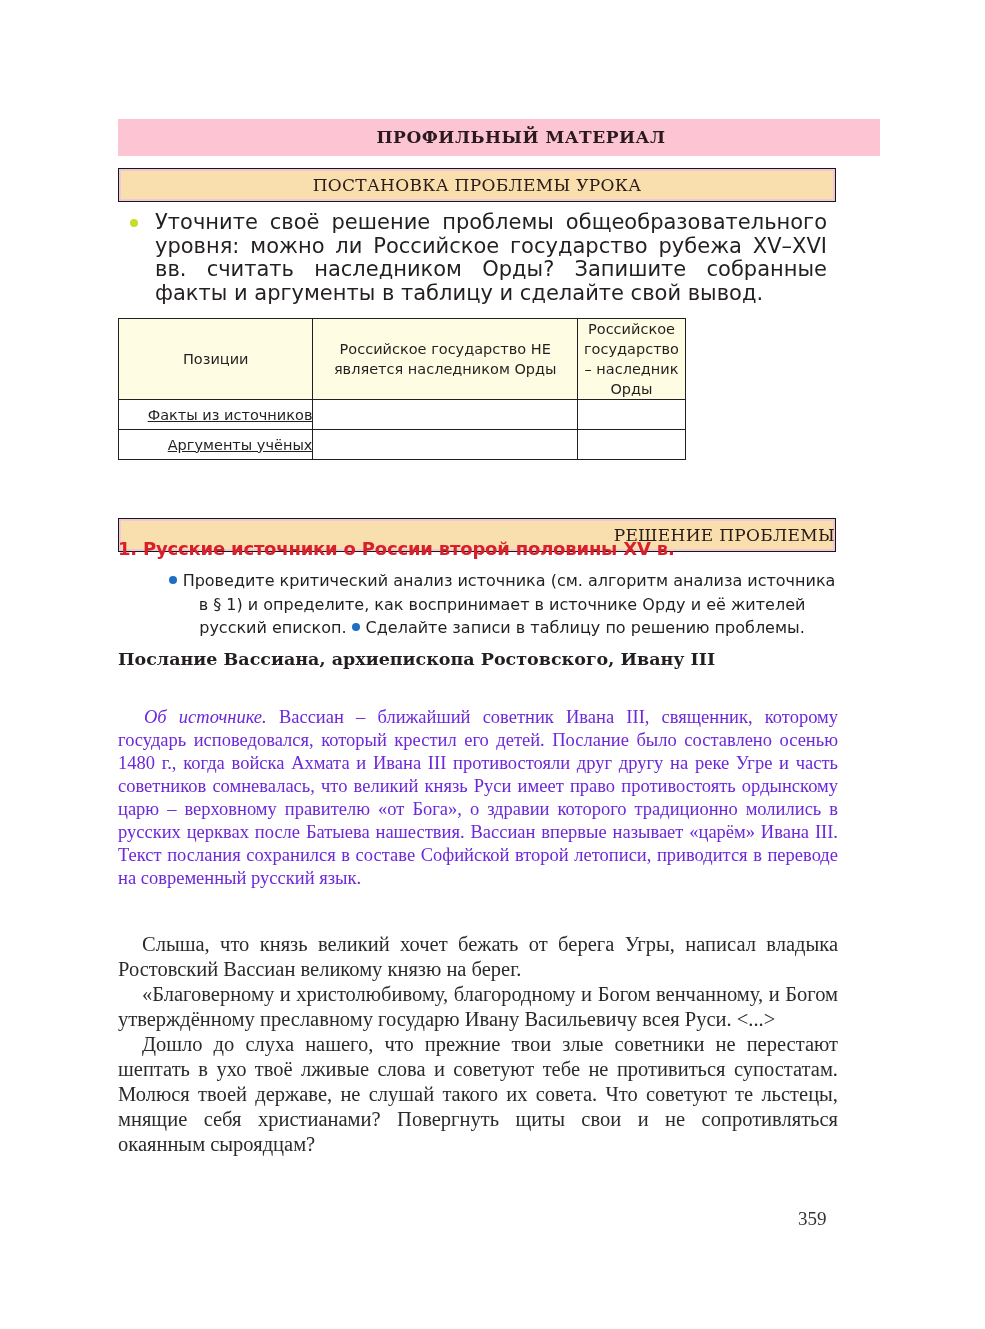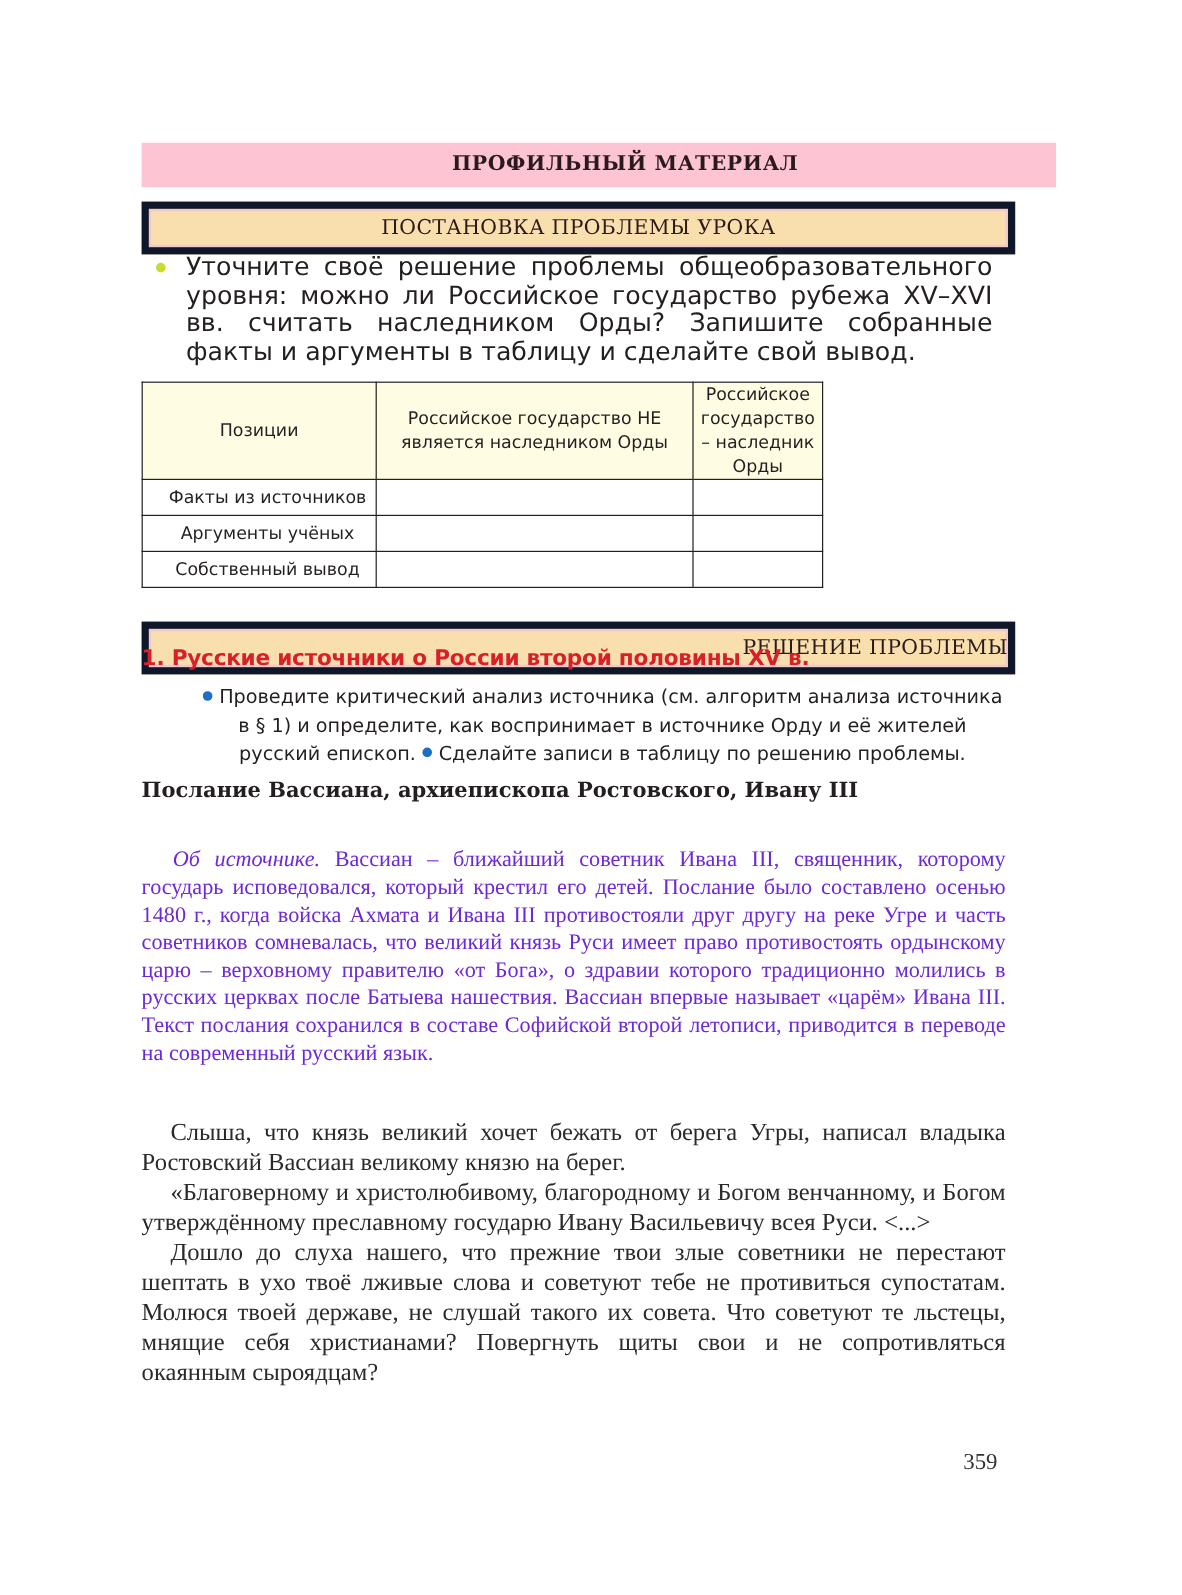--- a/index.html
+++ b/index.html
@@ -10,21 +10,21 @@
       position: absolute; left: 0; top: 119px; width: 718px; height: 37px;
       background: #fdc4d3;
       font-family: "DejaVu Serif", serif; font-weight: bold;
       font-size: 17px; letter-spacing: 0.5px; text-align: center; line-height: 37px;
       color: #2a1a20;
       padding-left: 44px;
     }
     .banner-beige {
       position: absolute; left: 0; width: 716px; height: 32px;
       background: #f9dfae;
-      border: 6px solid #0f172a;
+      border: 1px solid #0f172a;
       box-shadow: inset 0 0 0 2px #f3c7cf;
       font-family: "DejaVu Serif", serif;
       font-size: 17px; letter-spacing: 0.3px; text-align: center; line-height: 32px;
       color: #2a1a1a;
     }
     .b1 { top: 168px; }
     .b2 { top: 518px; text-align: right; }
 
     .task {
       position: absolute; left: 9px; top: 211px; width: 700px;
@@ -39,21 +39,21 @@
     table.pos {
       position: absolute; left: 0; top: 318px; width: 568px;
       border-collapse: collapse;
       font-family: "DejaVu Sans", sans-serif; font-size: 14.5px; color: #231f20;
     }
     table.pos th, table.pos td { border: 1px solid #231f20; }
     table.pos th {
       background: #fefde3; font-weight: normal; height: 50px; line-height: 20px;
       text-align: center; padding: 0 6px;
     }
-    table.pos td { height: 29px; padding: 0 0 0 14px; text-align: center; }
+    table.pos td { height: 29px; padding: 0 0 0 14px; text-align: right; text-decoration: underline; }
     table.pos td.empty { padding: 0; }
     .col1 { width: 186px; }
     .col2 { width: 259px; }
 
     .sec-title {
       position: absolute; left: 0; top: 538px;
       font-family: "DejaVu Sans", sans-serif; font-weight: bold; font-size: 18px;
       color: #d8202a; letter-spacing: -0.2px;
     }
     .instr {
@@ -75,21 +75,21 @@
     .about .lead { font-style: italic; }
 
     .letter {
       position: absolute; left: 0; top: 932px; width: 720px;
       font-family: "Liberation Serif", serif; font-size: 20.5px; line-height: 25px;
       color: #2a2a2a; text-align: justify;
     }
     .letter p { margin: 0; text-indent: 24px; }
 
     .pagenum {
-      position: absolute; left: 680px; top: 1208px; width: 38px; text-align: center;
+      position: absolute; left: 680px; top: 1208px; width: 38px; text-align: left;
       font-family: "Liberation Serif", serif; font-size: 19px; color: #333;
     }
   </style>
 </head>
 <body>
 
 <div class="page">
 
   <div class="banner-pink">ПРОФИЛЬНЫЙ МАТЕРИАЛ</div>
   <div class="banner-beige b1">ПОСТАНОВКА ПРОБЛЕМЫ УРОКА</div>
@@ -111,25 +111,20 @@
       <tr>
         <td>Факты из источников</td>
         <td class="empty"></td>
         <td class="empty"></td>
       </tr>
       <tr>
         <td>Аргументы учёных</td>
         <td class="empty"></td>
         <td class="empty"></td>
       </tr>
-      <tr>
-        <td>Собственный вывод</td>
-        <td class="empty"></td>
-        <td class="empty"></td>
-      </tr>
     </tbody>
   </table>
 
   <div class="banner-beige b2">РЕШЕНИЕ ПРОБЛЕМЫ</div>
 
   <div class="sec-title">1. Русские источники о России второй половины XV в.</div>
 
   <div class="instr">
     <span class="dot dot-blue"></span><span>Проведите критический анализ источника (см. алгоритм анализа источника в § 1) и определите, как воспринимает в источнике Орду и её жителей русский епископ.</span>
     <span class="dot dot-blue"></span><span>Сделайте записи в таблицу по решению проблемы.</span>

